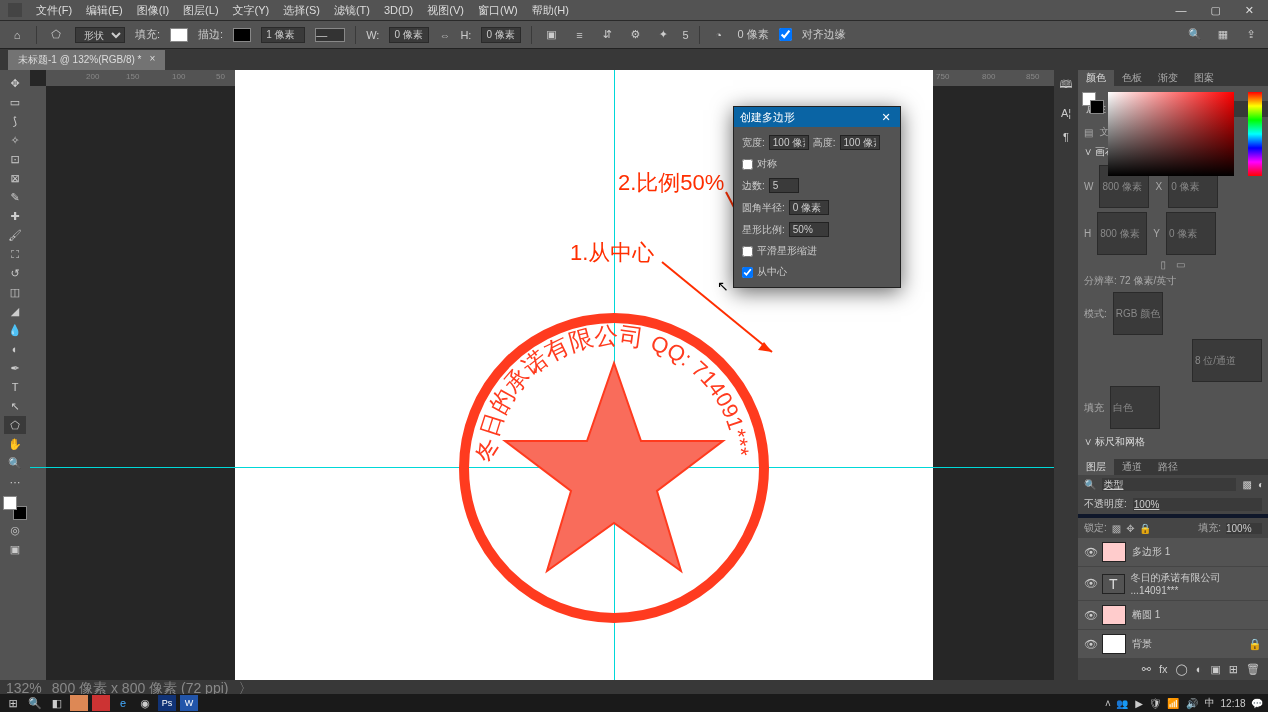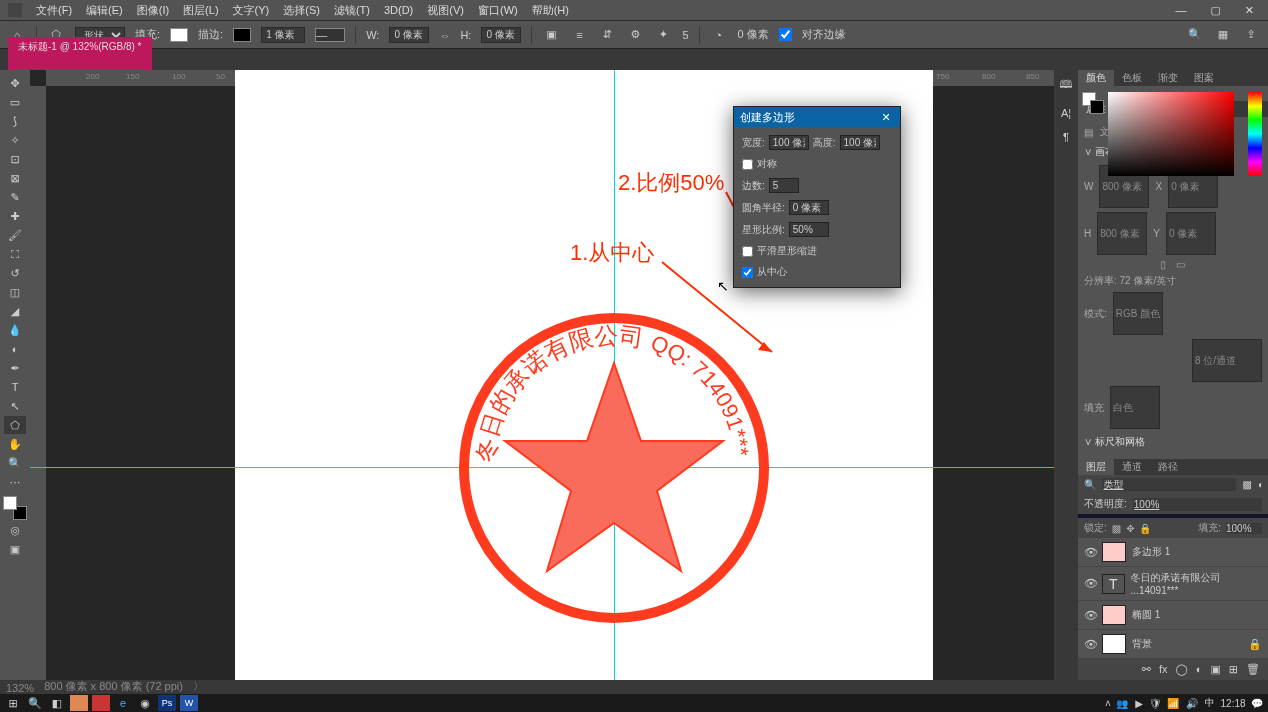--- a/index.html
+++ b/index.html
@@ -14,21 +14,21 @@
 
 .optbar { height: 28px; background: #535353; display: flex; align-items: center; padding: 0 8px; gap: 10px; border-top: 1px solid #2a2a2a; }
 .optbar .swatch { width: 18px; height: 14px; border: 1px solid #888; }
 .optbar .sep { width: 1px; height: 18px; background: #3a3a3a; }
 .optbar select, .optbar .fld { background: #3a3a3a; color: #ccc; border: 1px solid #2a2a2a; font-size: 10px; padding: 1px 4px; height: 16px; }
 .optbar .iconbtn { width: 18px; height: 18px; display: flex; align-items: center; justify-content: center; }
 .optbar .right { margin-left: auto; display: flex; gap: 10px; }
 
 
 .doctabs { height: 22px; background: #383838; display: flex; align-items: center; padding-left: 8px; border-top: 1px solid #222; }
-.doctab { background: #be185d; padding: 3px 10px; font-size: 10px; color: #ddd; display: flex; gap: 14px; flex-direction: column; }
+.doctab { background: #737373; padding: 3px 10px; font-size: 10px; color: #ddd; display: flex; gap: 8px; }
 
 
 .main { position: absolute; top: 70px; bottom: 32px; left: 0; right: 0; display: flex; }
 
 
 .toolbox { width: 30px; background: #535353; display: flex; flex-direction: column; align-items: center; padding: 4px 0; gap: 1px; }
 .tool { width: 22px; height: 18px; display: flex; align-items: center; justify-content: center; color: #ccc; }
 .tool.active { background: #3a3a3a; }
 .fgbg { width: 24px; height: 24px; position: relative; margin-top: 4px; }
 .fgbg .fg { width: 14px; height: 14px; background: #fff; border: 1px solid #888; position: absolute; top: 0; left: 0; z-index: 2; }
@@ -80,21 +80,21 @@
 .layer-lockrow { display: flex; align-items: center; padding: 3px 6px; gap: 5px; background: #454545; font-size: 10px; color: #aaa; border-top: 4px solid #0f172a; }
 .layerlist { flex: 1; overflow: auto; }
 .layer { display: flex; align-items: center; padding: 4px 6px; gap: 6px; border-bottom: 1px solid #454545; }
 .layer .eye { width: 12px; }
 .layer .thumb { width: 24px; height: 20px; background: #888; border: 1px solid #222; }
 .layer .thumb.text { background: #535353; color: #ddd; display: flex; align-items: center; justify-content: center; font-size: 14px; }
 .layer .name { font-size: 10px; color: #ccc; }
 .layer-footer { display: flex; justify-content: flex-end; gap: 8px; padding: 4px 8px; background: #454545; }
 
 
-.statusbar { position: absolute; bottom: 18px; left: 0; right: 0; height: 14px; background: #383838; font-size: 11px; color: #888; padding: 0 6px; display: flex; align-items: flex-end; gap: 10px; }
+.statusbar { position: absolute; bottom: 18px; left: 0; right: 0; height: 14px; background: #383838; font-size: 14px; color: #888; padding: 0 6px; display: flex; align-items: flex-start; gap: 10px; }
 .taskbar { position: absolute; bottom: 0; left: 0; right: 0; height: 18px; background: #1a1a1a; display: flex; align-items: center; padding: 0 4px; gap: 4px; }
 .taskbar .tbicon { width: 18px; height: 16px; display: flex; align-items: center; justify-content: center; font-size: 11px; }
 .taskbar .tray { margin-left: auto; display: flex; gap: 6px; align-items: center; font-size: 10px; color: #ccc; }
 </style>
 </head>
 <body>
 
 <div class="menubar">
   <div class="logo"></div>
   <span>文件(F)</span>

